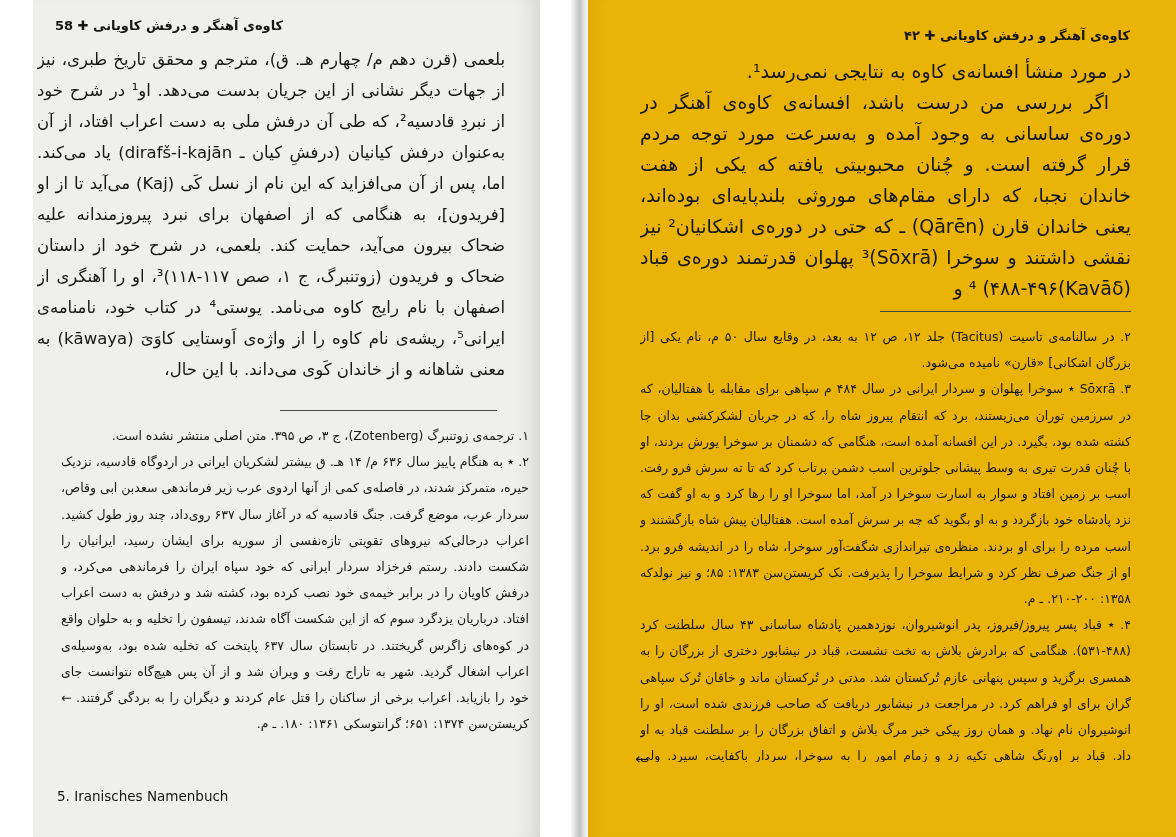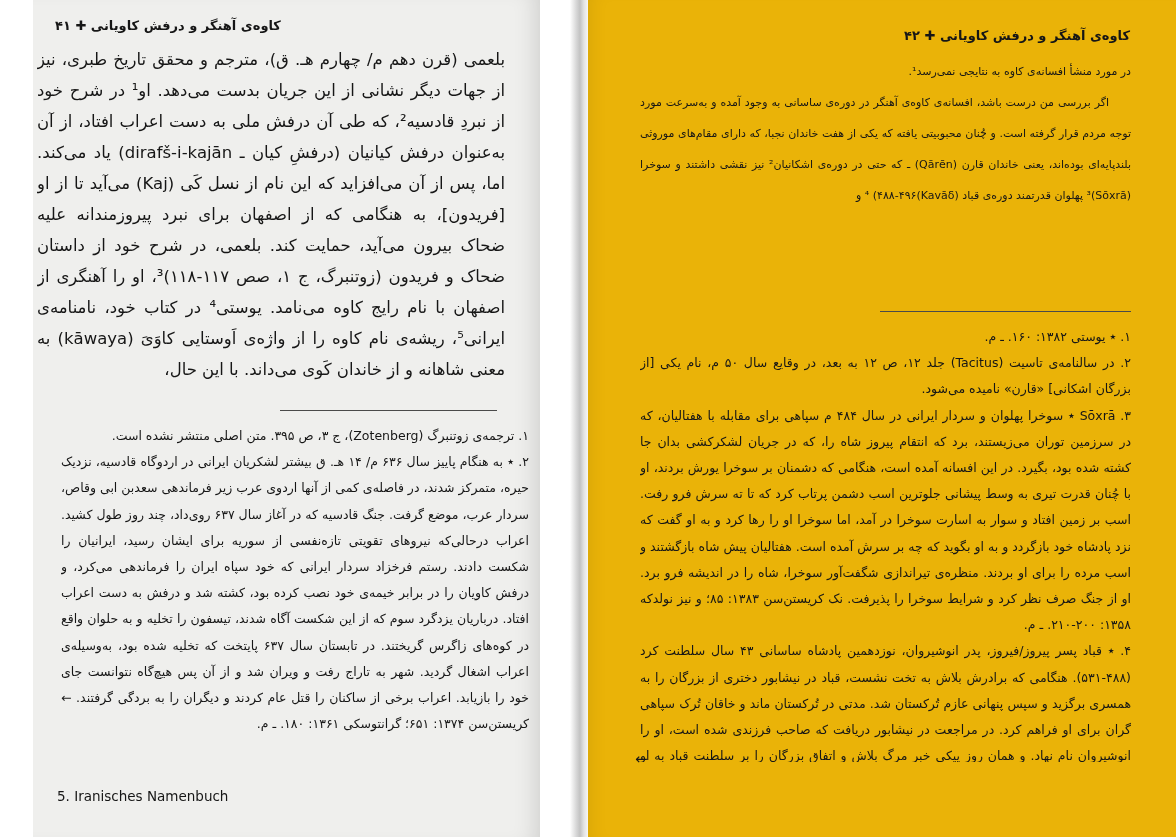--- a/index.html
+++ b/index.html
@@ -46,21 +46,21 @@
     text-align: justify;
     overflow: hidden;
   }
   .bodytext p { margin: 0; }
   .page-left .bodytext {
     left: 4px; top: 44px; width: 468px; height: 352px;
     font-size: 16.5px; line-height: 31px;
   }
   .page-right .bodytext {
     left: 52px; top: 56px; width: 491px; height: 252px;
-    font-size: 11px; line-height: 31px;
+    font-size: 19px; line-height: 31px;
   }
   .page-right .bodytext p + p { text-indent: 22px; }
 
   
   .fnsep { position: absolute; border-top: 1.5px solid #4a4a4a; }
   .page-left .fnsep { left: 247px; width: 217px; top: 410px; }
   .page-right .fnsep { right: 45px; width: 251px; top: 311px; }
 
   
   .footnotes {
@@ -87,21 +87,21 @@
     position: absolute; left: 47px; top: 750px;
     font-size: 15px; direction: ltr;
   }
 </style>
 </head>
 <body>
 
 <div class="canvas">
 
   <div class="page page-left">
-    <div class="runhead">کاوه‌ی آهنگر و درفش کاویانی ✚ ۴۱</div>
+    <div class="runhead">کاوه‌ی آهنگر و درفش کاویانی ✚ 58</div>
 
     <div class="bodytext">
         <p>بلعمی (قرن دهم م/ چهارم هـ. ق)، مترجم و محقق تاریخ طبری، نیز از جهات دیگر نشانی از این جریان بدست می‌دهد. او¹ در شرح خود از نبردِ قادسیه²، که طی آن درفش ملی به دست اعراب افتاد، از آن به‌عنوان درفش کیانیان (درفشِ کیان ـ dirafš-i-kajān) یاد می‌کند. اما، پس از آن می‌افزاید که این نام از نسل کَی (Kaj) می‌آید تا از او [فریدون]، به هنگامی که از اصفهان برای نبرد پیروزمندانه علیه ضحاک بیرون می‌آید، حمایت کند. بلعمی، در شرح خود از داستان ضحاک و فریدون (زوتنبرگ، ج ۱، صص ۱۱۷-۱۱۸)³، او را آهنگری از اصفهان با نام رایج کاوه می‌نامد. یوستی⁴ در کتاب خود، نامنامه‌ی ایرانی⁵، ریشه‌ی نام کاوه را از واژه‌ی اَوستایی کاوَیَ (kāwaya) به معنی شاهانه و از خاندان کَوی می‌داند. با این حال،</p>
       </div>
 
     <div class="fnsep"></div>
 
     <div class="footnotes">
         <p>۱. ترجمه‌ی زوتنبرگ (Zotenberg)، ج ۳، ص ۳۹۵. متن اصلی منتشر نشده است.</p>
         <p>۲. ٭ به هنگام پاییز سال ۶۳۶ م/ ۱۴ هـ. ق بیشتر لشکریان ایرانی در اردوگاه قادسیه، نزدیک حیره، متمرکز شدند، در فاصله‌ی کمی از آنها اردوی عرب زیر فرماندهی سعدبن ابی وقاص، سردار عرب، موضع گرفت. جنگ قادسیه که در آغاز سال ۶۳۷ روی‌داد، چند روز طول کشید. اعراب درحالی‌که نیروهای تقویتی تازه‌نفسی از سوریه برای ایشان رسید، ایرانیان را شکست دادند. رستم فرخزاد سردار ایرانی که خود سپاه ایران را فرماندهی می‌کرد، و درفش کاویان را در برابر خیمه‌ی خود نصب کرده بود، کشته شد و درفش به دست اعراب افتاد. درباریان یزدگرد سوم که از این شکست آگاه شدند، تیسفون را تخلیه و به حلوان واقع در کوه‌های زاگرس گریختند. در تابستان سال ۶۳۷ پایتخت که تخلیه شده بود، به‌وسیله‌ی اعراب اشغال گردید. شهر به تاراج رفت و ویران شد و از آن پس هیچ‌گاه نتوانست جای خود را بازیابد. اعراب برخی از ساکنان را قتل عام کردند و دیگران را به بردگی گرفتند. ← کریستن‌سن ۱۳۷۴: ۶۵۱؛ گرانتوسکی ۱۳۶۱: ۱۸۰. ـ م.</p>
@@ -116,21 +116,20 @@
     <div class="runhead">کاوه‌ی آهنگر و درفش کاویانی ✚ ۴۲</div>
 
     <div class="bodytext">
         <p>در مورد منشأ افسانه‌ی کاوه به نتایجی نمی‌رسد¹.</p>
         <p>اگر بررسی من درست باشد، افسانه‌ی کاوه‌ی آهنگر در دوره‌ی ساسانی به وجود آمده و به‌سرعت مورد توجه مردم قرار گرفته است. و چُنان محبوبیتی یافته که یکی از هفت خاندان نجبا، که دارای مقام‌های موروثی بلندپایه‌ای بوده‌اند، یعنی خاندان قارن (Qārēn) ـ که حتی در دوره‌ی اشکانیان² نیز نقشی داشتند و سوخرا (Sōxrā)³ پهلوان قدرتمند دوره‌ی قباد (Kavāδ)⁴ (۴۸۸-۴۹۶ و</p>
       </div>
 
     <div class="fnsep"></div>
 
     <div class="footnotes">
-        <p>۱. ٭ یوستی ۱۳۸۲: ۱۶۰. ـ م.</p>
         <p>۲. در سالنامه‌ی تاسیت (Tacitus) جلد ۱۲، ص ۱۲ به بعد، در وقایع سال ۵۰ م، نام یکی [از بزرگان اشکانی] «قارن» نامیده می‌شود.</p>
         <p>۳. Sōxrā ٭ سوخرا پهلوان و سردار ایرانی در سال ۴۸۴ م سپاهی برای مقابله با هفتالیان، که در سرزمین توران می‌زیستند، برد که انتقام پیروز شاه را، که در جریان لشکرکشی بدان جا کشته شده بود، بگیرد. در این افسانه آمده است، هنگامی که دشمنان بر سوخرا یورش بردند، او با چُنان قدرت تیری به وسط پیشانی جلوترین اسب دشمن پرتاب کرد که تا ته سرش فرو رفت. اسب بر زمین افتاد و سوار به اسارت سوخرا در آمد، اما سوخرا او را رها کرد و به او گفت که نزد پادشاه خود بازگردد و به او بگوید که چه بر سرش آمده است. هفتالیان پیش شاه بازگشتند و اسب مرده را برای او بردند. منظره‌ی تیراندازی شگفت‌آور سوخرا، شاه را در اندیشه فرو برد. او از جنگ صرف نظر کرد و شرایط سوخرا را پذیرفت. نک کریستن‌سن ۱۳۸۳: ۸۵؛ و نیز نولدکه ۱۳۵۸: ۲۰۰-۲۱۰. ـ م.</p>
         <p>۴. ٭ قباد پسر پیروز/فیروز، پدر انوشیروان، نوزدهمین پادشاه ساسانی ۴۳ سال سلطنت کرد (۴۸۸-۵۳۱). هنگامی که برادرش بلاش به تخت نشست، قباد در نیشابور دختری از بزرگان را به همسری برگزید و سپس پنهانی عازم تُرکستان شد. مدتی در تُرکستان ماند و خاقان تُرک سپاهی گران برای او فراهم کرد. در مراجعت در نیشابور دریافت که صاحب فرزندی شده است، او را انوشیروان نام نهاد. و همان روز پیکی خبر مرگ بلاش و اتفاق بزرگان را بر سلطنت قباد به او داد. قباد بر اورنگ شاهی تکیه زد و زمام امور را به سوخرا، سردار باکفایت، سپرد. ولی سرانجام از قدرت سوخرا هراسان شد و فرمان قتل او را داد.</p>
       </div>
 
     <div class="cont-arrow">←</div>
   </div>
 
 </div>
 

